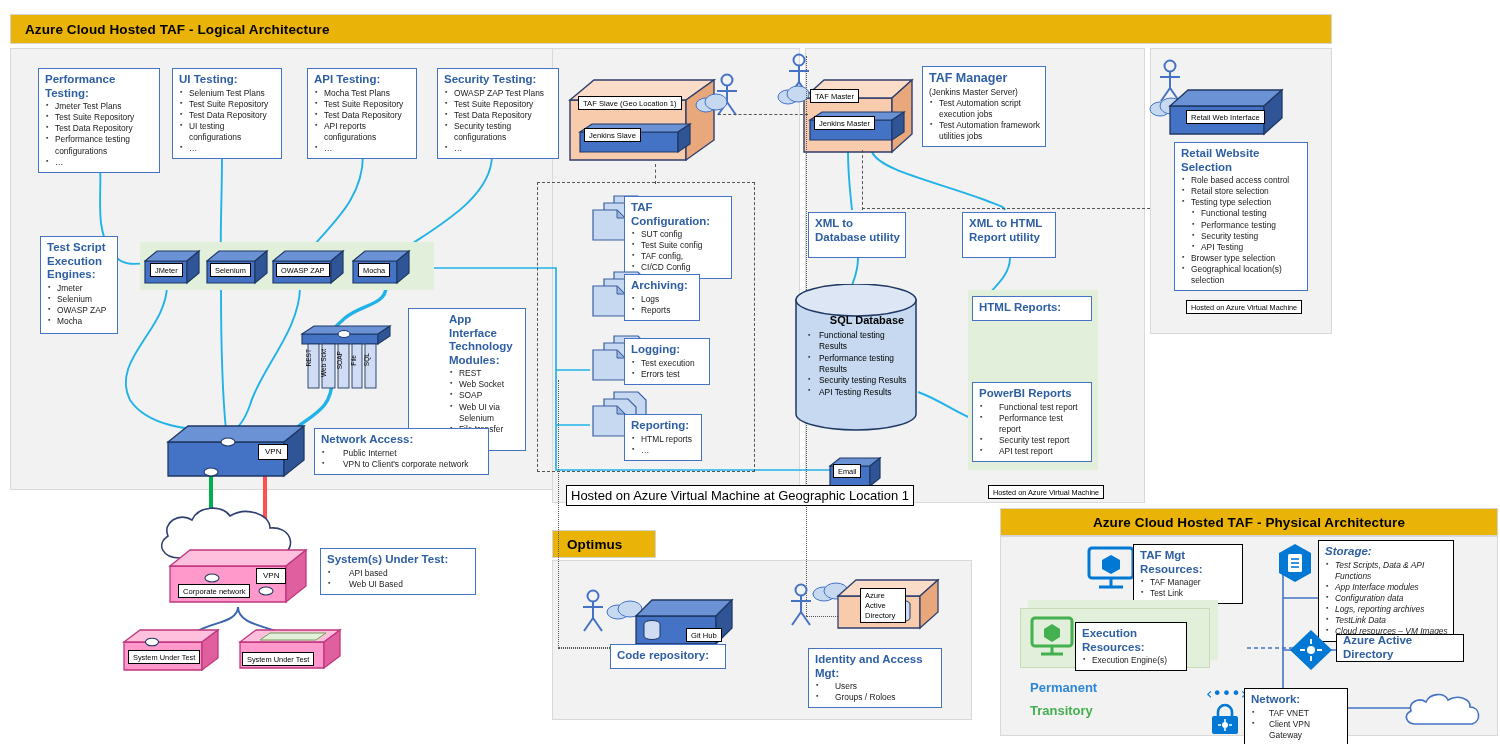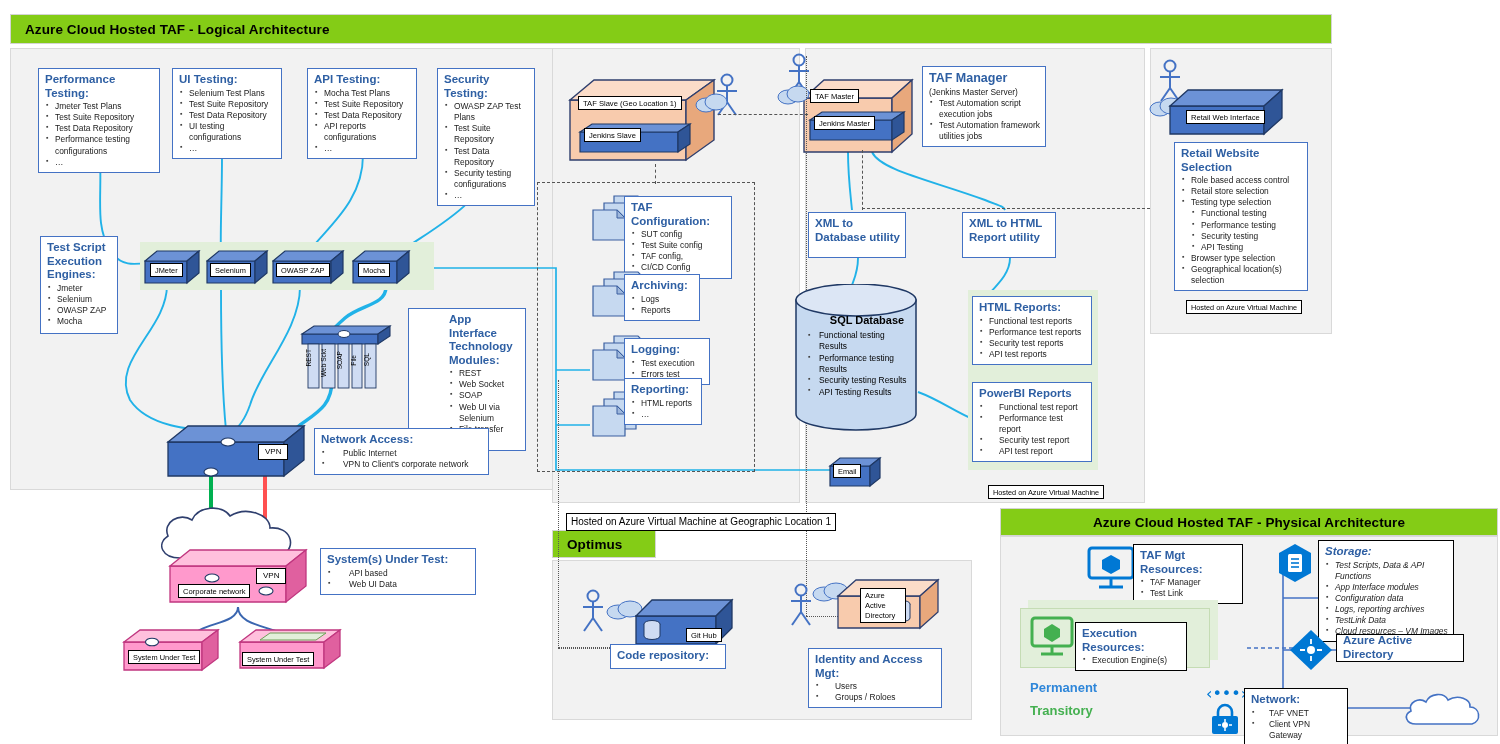--- a/index.html
+++ b/index.html
@@ -7,21 +7,21 @@
   body {
     width:1500px; height:744px; position:relative;
     font-family:"Liberation Sans", sans-serif;
     font-size:11px; color:#000;
     overflow:hidden;
   }
   .abs { position:absolute; }
 
   
   .panel-title {
-    position:absolute; background:#84cc16; border:1px solid #d4d4d4;
+    position:absolute; background:#eab308; border:1px solid #d4d4d4;
     font-weight:bold; font-size:13.5px; color:#000;
     display:flex; align-items:center; padding-left:14px; letter-spacing:.1px;
   }
   .panel-body {
     position:absolute; background:#f2f2f2; border:1px solid #d9d9d9;
   }
 
   
   .infobox {
     position:absolute; background:#ffffff; border:1px solid #4472c4;
@@ -338,21 +338,21 @@
 <div class="infobox" style="left:307px; top:68px; width:110px;">
   <div class="hd">API Testing:</div>
   <ul>
     <li>Mocha Test Plans</li>
     <li>Test Suite Repository</li>
     <li>Test Data Repository</li>
     <li>API reports configurations</li>
     <li>…</li>
   </ul>
 </div>
-<div class="infobox" style="left:437px; top:68px; width:98px;">
+<div class="infobox" style="left:437px; top:68px; width:122px;">
   <div class="hd">Security Testing:</div>
   <ul>
     <li>OWASP ZAP Test Plans</li>
     <li>Test Suite Repository</li>
     <li>Test Data Repository</li>
     <li>Security testing configurations</li>
     <li>…</li>
   </ul>
 </div>
 
@@ -383,21 +383,21 @@
   <ul>
     <li style="padding-left:22px;">Public Internet</li>
     <li style="padding-left:22px;">VPN to Client's corporate network</li>
   </ul>
 </div>
 
 <div class="infobox" style="left:320px; top:548px; width:156px;">
   <div class="hd">System(s) Under Test:</div>
   <ul>
     <li style="padding-left:22px;">API based</li>
-    <li style="padding-left:22px;">Web UI Data</li>
+    <li style="padding-left:22px;">Web UI Based</li>
   </ul>
 </div>
 
 <div class="infobox" style="left:922px; top:66px; width:124px;">
   <div class="hd" style="font-size:12.5px;">TAF Manager</div>
   <div class="sub-hd">(Jenkins Master Server)</div>
   <ul>
     <li>Test Automation script execution jobs</li>
     <li>Test Automation framework utilities jobs</li>
   </ul>
@@ -454,21 +454,21 @@
 </div>
 
 <svg class="iso" style="left:588px; top:390px; width:66px; height:50px;">
   <g stroke="#3a5fa0" stroke-width="1.2" fill="#c6d9f0">
     <polygon points="26,2 50,2 58,10 58,32 26,32"></polygon>
     <polygon points="16,9 40,9 48,17 48,39 16,39"></polygon>
     <polygon points="5,16 29,16 37,24 37,46 5,46"></polygon>
   </g>
   <polygon points="29,16 29,24 37,24" fill="#9db7dc" stroke="#3a5fa0" stroke-width="1"></polygon>
 </svg>
-<div class="infobox" style="left:624px; top:378px; width:78px;">
+<div class="infobox" style="left:624px; top:414px; width:78px;">
   <div class="hd">Reporting:</div>
   <ul>
     <li>HTML reports</li>
     <li>…</li>
   </ul>
 </div>
 
 <div class="infobox" style="left:808px; top:212px; width:98px; height:46px; display:flex; align-items:flex-start;">
   <div class="hd">XML to Database utility</div>
 </div>
@@ -495,26 +495,20 @@
   <div style="height:11px;">▪</div>
     <div style="height:11px;"></div>
   <div style="height:11px;">▪</div>
   <div style="height:11px;">▪</div>
 </div>
 
 <div class="greenzone" style="left:968px; top:290px; width:130px; height:180px;"></div>
 
 <div class="infobox" style="left:972px; top:296px; width:120px;">
   <div class="hd">HTML Reports:</div>
-  <ul>
-    <li>Functional test reports</li>
-    <li>Performance test reports</li>
-    <li>Security test reports</li>
-    <li>API test reports</li>
-  </ul>
 </div>
 <div class="infobox" style="left:972px; top:382px; width:120px;">
   <div class="hd">PowerBI Reports</div>
   <ul>
     <li style="padding-left:20px;">Functional test report</li>
     <li style="padding-left:20px;">Performance test report</li>
     <li style="padding-left:20px;">Security test report</li>
     <li style="padding-left:20px;">API test report</li>
   </ul>
 </div>
@@ -527,21 +521,21 @@
     <li>Testing type selection</li>
     <li class="sub">Functional testing</li>
     <li class="sub">Performance testing</li>
     <li class="sub">Security testing</li>
     <li class="sub">API Testing</li>
     <li>Browser type selection</li>
     <li>Geographical location(s) selection</li>
   </ul>
 </div>
 
-<div class="tag" style="left:566px; top:513px; font-size:10px;">Hosted on Azure Virtual Machine at Geographic Location 1</div>
+<div class="tag" style="left:566px; top:485px; font-size:13px;">Hosted on Azure Virtual Machine at Geographic Location 1</div>
 <div class="tag" style="left:988px; top:485px; font-size:7.3px;">Hosted on Azure Virtual Machine</div>
 <div class="tag" style="left:1186px; top:300px; font-size:7.3px;">Hosted on Azure Virtual Machine</div>
 
 <svg class="iso" style="left:578px; top:588px; width:30px; height:46px;">
   <circle cx="15" cy="8" r="5.5" fill="none" stroke="#4472c4" stroke-width="2"></circle>
   <line x1="15" y1="13.5" x2="15" y2="30" stroke="#4472c4" stroke-width="2"></line>
   <line x1="5" y1="19" x2="25" y2="19" stroke="#4472c4" stroke-width="2"></line>
   <line x1="15" y1="30" x2="6" y2="43" stroke="#4472c4" stroke-width="2"></line>
   <line x1="15" y1="30" x2="24" y2="43" stroke="#4472c4" stroke-width="2"></line>
 </svg>

